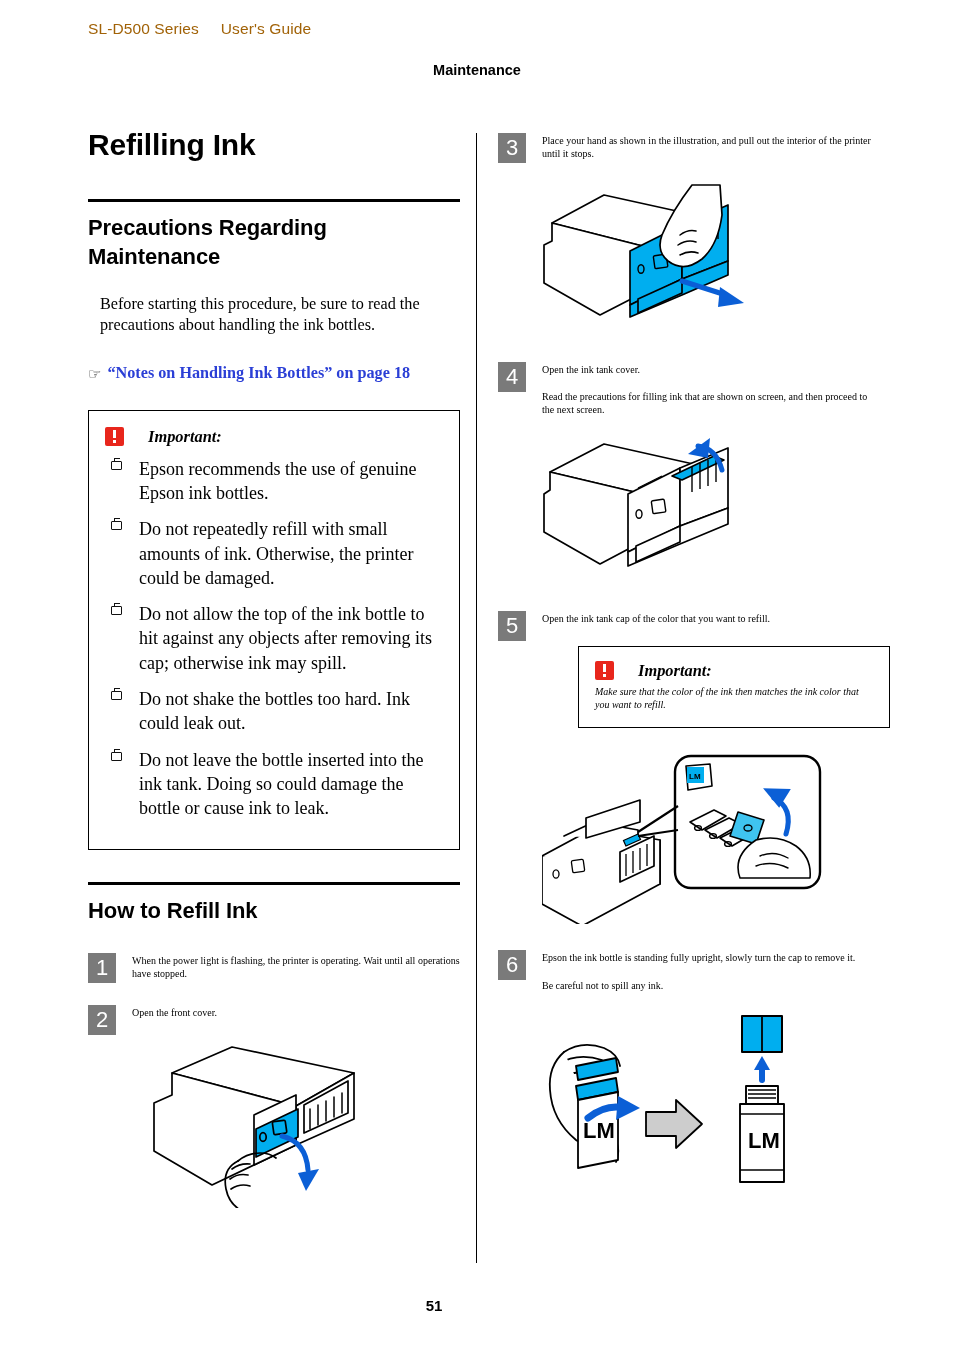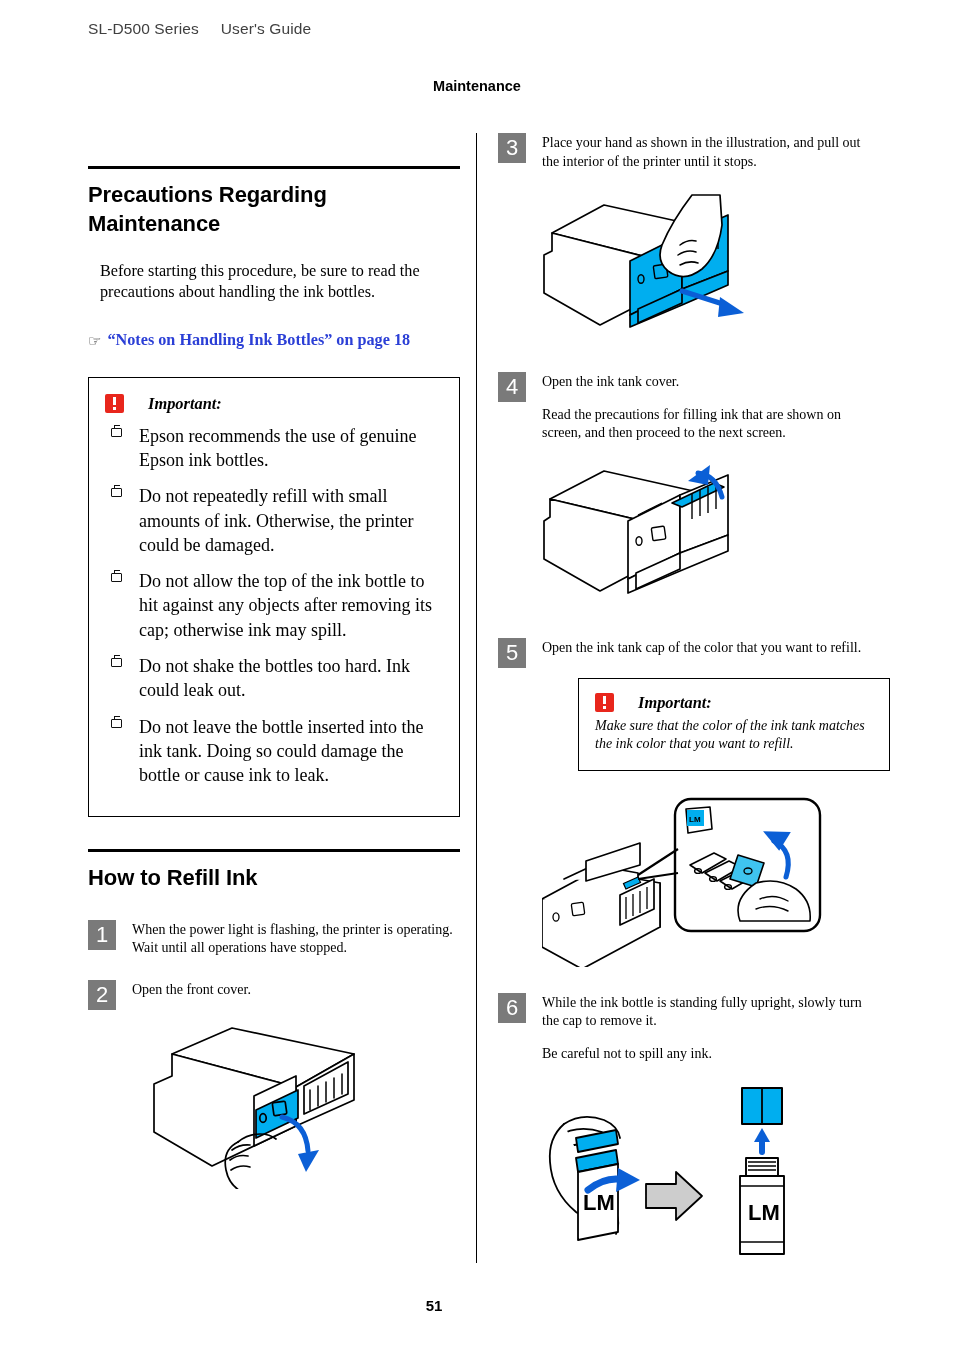--- a/index.html
+++ b/index.html
@@ -17,27 +17,27 @@
   }
 
   
   .run-head {
     position: absolute;
     top: 20px;
     left: 88px;
     font-family: "Liberation Sans", sans-serif;
     font-size: 15.5px;
     letter-spacing: .1px;
-    color: #404040;
+    color: #a16207;
   }
   .run-head .gap { display: inline-block; width: 22px; }
 
   .run-chapter {
     position: absolute;
-    top: 78px;
+    top: 62px;
     left: 0;
     width: 954px;
     text-align: center;
     font-family: "Liberation Sans", sans-serif;
     font-weight: bold;
     font-size: 14.5px;
     color: #000;
   }
 
   
@@ -204,21 +204,21 @@
     line-height: 30px;
     text-align: center;
     margin-right: 16px;
   }
   .step-body {
     flex: 1 1 auto;
     padding-top: 1px;
   }
   .step-body p {
     margin: 0 0 0 0;
-    font-size: 14px;
+    font-size: 10px;
     line-height: 1.33;
   }
   .step-body p + p { margin-top: 14px; }
 
   .fig {
     margin-top: 14px;
   }
 
   
   .page-num {
@@ -237,20 +237,21 @@
 
 <div class="run-head">
   <span>SL-D500 Series</span><span class="gap"></span><span>User's Guide</span>
 </div>
 <div class="run-chapter">Maintenance</div>
 
 <div class="col-divider"></div>
 
 <div class="col-left">
 
+  <h1 class="title">Refilling Ink</h1>
 
   <div class="rule-thick"></div>
   <h2 class="sect">Precautions Regarding Maintenance</h2>
 
   <p class="body">Before starting this procedure, be sure to read the precautions about handling the ink bottles.</p>
 
   <div class="xref">
     <span class="hand">☞</span>
     <span class="linktext">“Notes on Handling Ink Bottles” on page 18</span>
   </div>
@@ -405,21 +406,21 @@
   <div class="step" style="margin-top:28px;">
     <div class="step-num">5</div>
     <div class="step-body">
       <p>Open the ink tank cap of the color that you want to refill.</p>
 
       <div class="important-box" style="margin-top:20px;margin-left:36px;padding:14px 16px 16px 16px;">
         <div class="imp-head">
           <span class="imp-icon"></span>
           <span class="imp-title">Important:</span>
         </div>
-        <p class="imp-text-plain">Make sure that the color of the ink tank matches the ink color that you want to refill.</p>
+        <p class="imp-text-plain">Make sure that the color of the ink then matches the ink color that you want to refill.</p>
       </div>
 
       <div class="fig" style="margin-top:16px;">
         <svg width="348" height="180" viewBox="0 0 348 180">
 
           <g fill="#fff" stroke="#000" stroke-width="1.7" stroke-linejoin="round" stroke-linecap="round">
             <path d="M0 112 L0 160 L40 182 L118 140 L118 96 Z"></path>
             <path d="M0 112 L52 84 L118 96 L118 140"></path>
             <path d="M22 92 L52 78 L96 86 L96 96"></path>
 
@@ -477,21 +478,21 @@
           </g>
           <polygon points="224,40 248,48 224,62" fill="#0b5fd6" transform="rotate(-148 234 50)"></polygon>
         </svg>
       </div>
     </div>
   </div>
 
   <div class="step" style="margin-top:22px;">
     <div class="step-num">6</div>
     <div class="step-body">
-      <p>While the ink bottle is standing fully upright, slowly turn the cap to remove it.</p>
+      <p>Epson the ink bottle is standing fully upright, slowly turn the cap to remove it.</p>
       <p>Be careful not to spill any ink.</p>
       <div class="fig" style="margin-top:16px;">
         <svg width="300" height="180" viewBox="0 0 300 180">
 
           <g fill="#fff" stroke="#000" stroke-width="1.8" stroke-linejoin="round" stroke-linecap="round">
 
             <path d="M22 44 q18 -12 40 -4 q14 6 16 18"></path>
             <path d="M16 56 q20 -12 44 -4"></path>
             <path d="M18 70 q20 -10 42 -4"></path>
 

